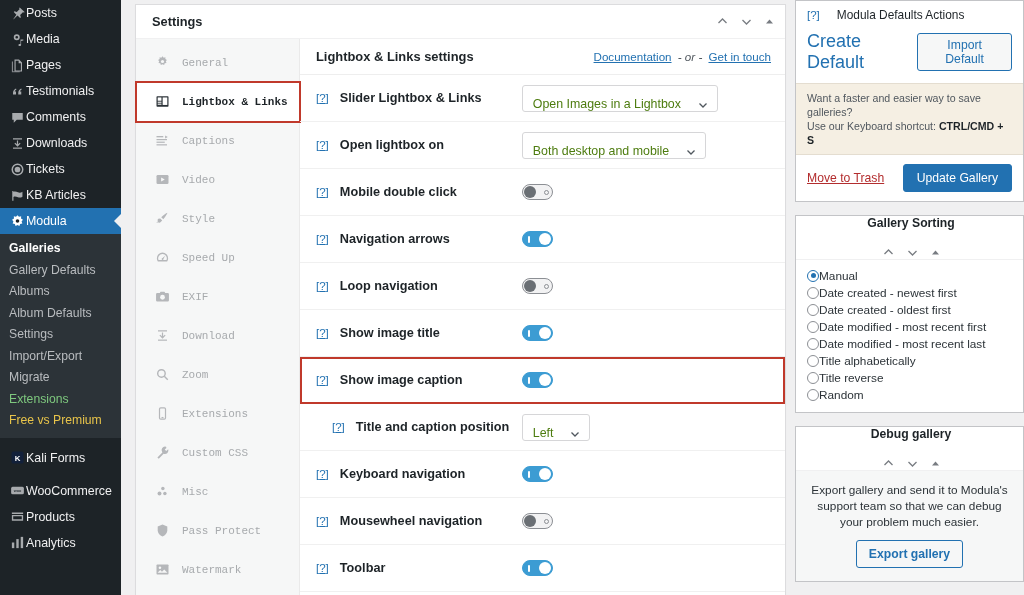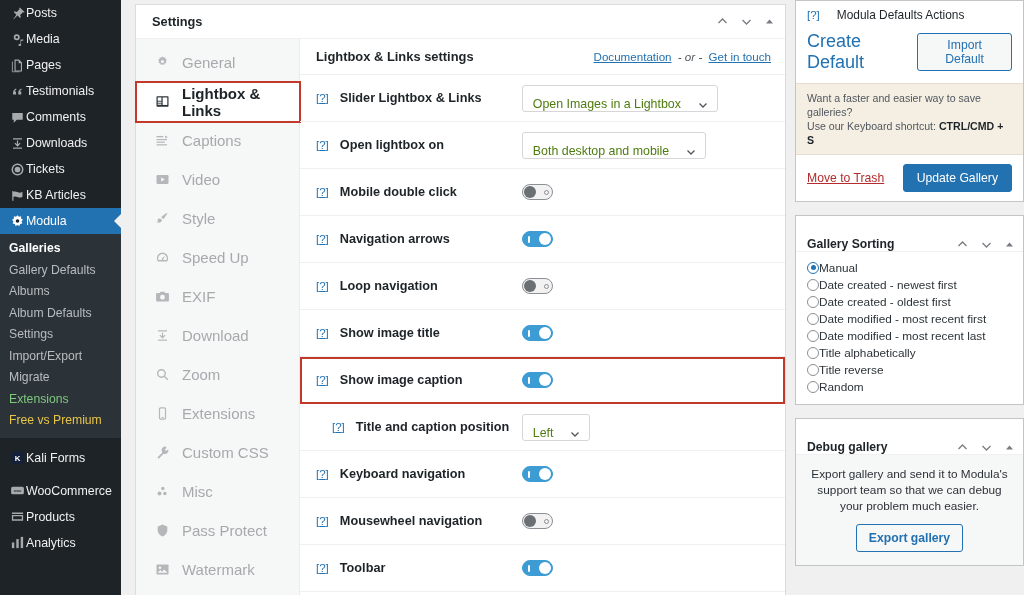--- a/index.html
+++ b/index.html
@@ -67,21 +67,21 @@
   .settings-body { display: flex; min-height: 556px; }
 
   
   .tabs {
     width: 164px; flex: 0 0 164px; background: #f6f7f7;
     border-right: 1px solid #eaeaea; padding-top: 4px; position: relative;
   }
   .tab {
     display: flex; align-items: center; gap: 12px;
     height: 39px; padding-left: 18px;
-    font-size: 15px; color: #a7aaad; cursor: pointer;
+    font-size: 11px; color: #a7aaad; cursor: pointer; font-family: Liberation Mono, monospace;
   }
   .tab .t-ico {
     width: 16px; height: 16px; flex: 0 0 16px;
     display: inline-flex; align-items: center; justify-content: center; color: #b5b7ba;
   }
   .tab.active {
     background: #fff; color: #1d2327; font-weight: 600;
   }
   .tab.active .t-ico { color: #2c3338; }
   .tab-hl {
@@ -157,22 +157,22 @@
     position: absolute; left: 5px; top: 3.5px;
     width: 2px; height: 7px; background: #fff; border-radius: 1px;
   }
 
   
   .right {
     position: absolute; left: 795px; top: 0; width: 229px; height: 595px;
   }
   .rcard { background: #fff; border: 1px solid #c3c4c7; margin-bottom: 13px; }
   .rcard-head {
-    display: flex; align-items: flex-end; height: 36px;
-    padding: 0 8px 0 11px; border-bottom: 1px solid #f0f0f1;
+    display: flex; align-items: center; height: 44px;
+    padding: 0 8px 0 11px; border-bottom: 1px solid #f0f0f1; flex-direction: column;
   }
   .rcard-title { font-size: 12.2px; font-weight: bold; color: #1d2327; flex: 1; }
 
   .defaults-top { padding: 7px 11px 0 11px; }
   .def-row1 {
     display: flex; align-items: center; gap: 6px;
     font-size: 11.9px; color: #1d2327; margin-bottom: 9px;
   }
   .def-row2 {
     display: flex; align-items: center; justify-content: space-between;

